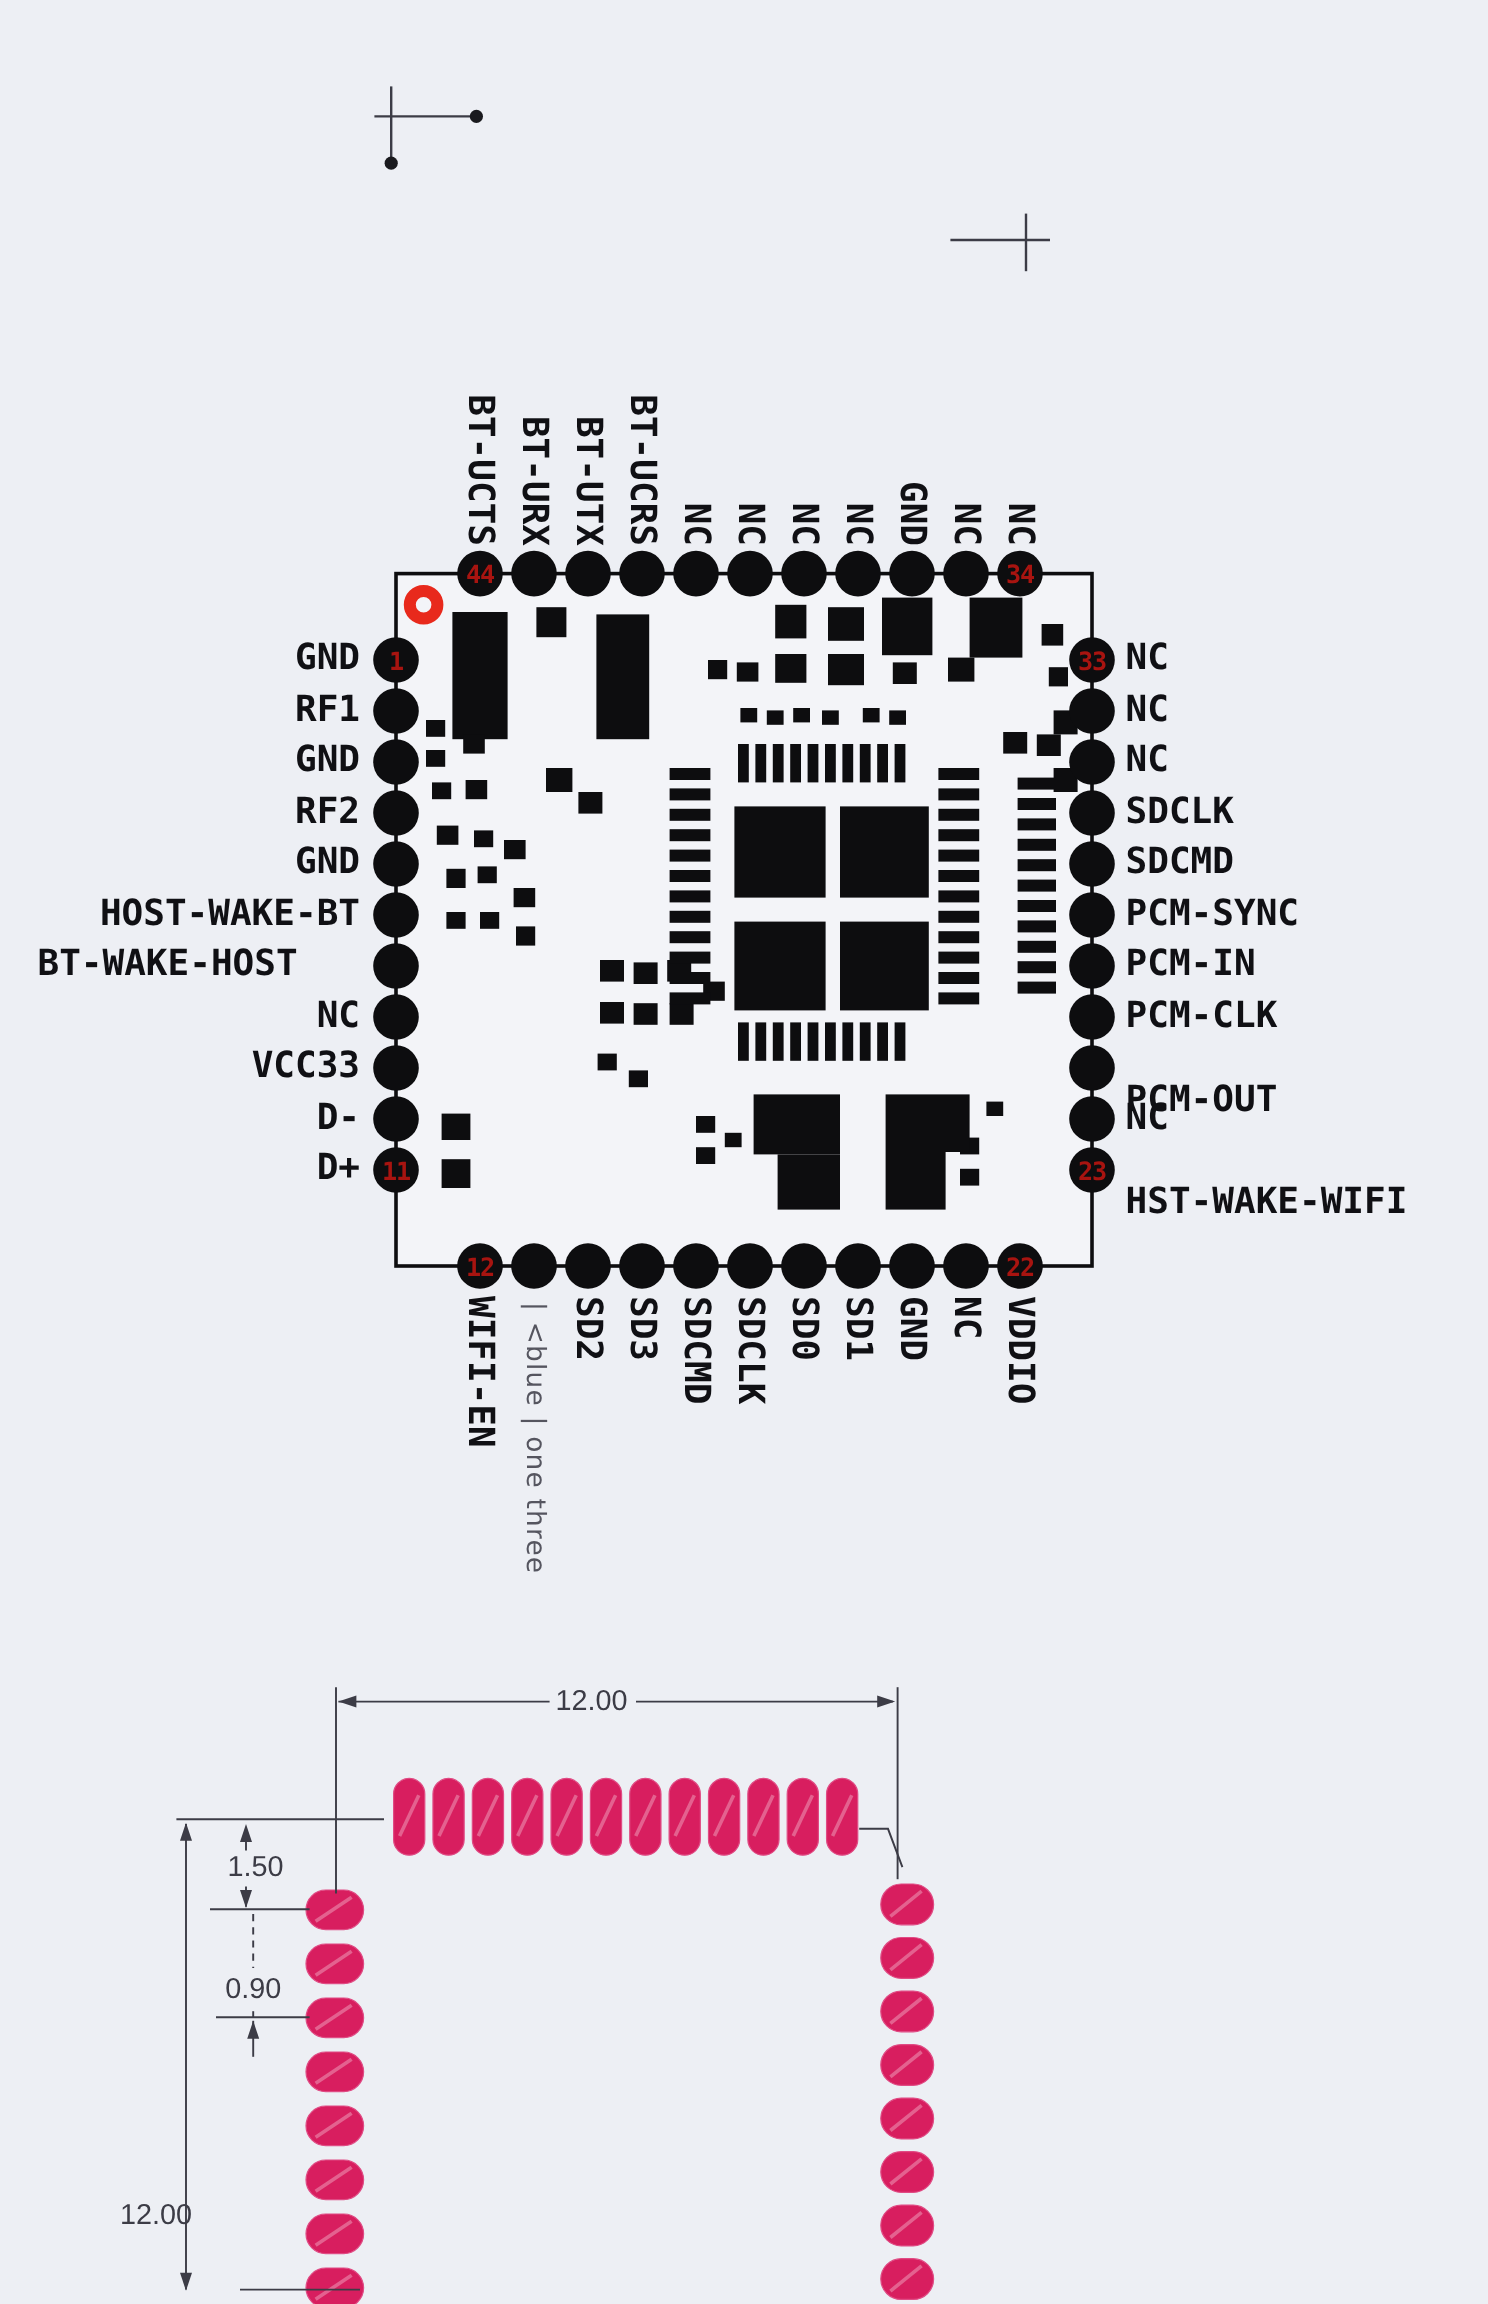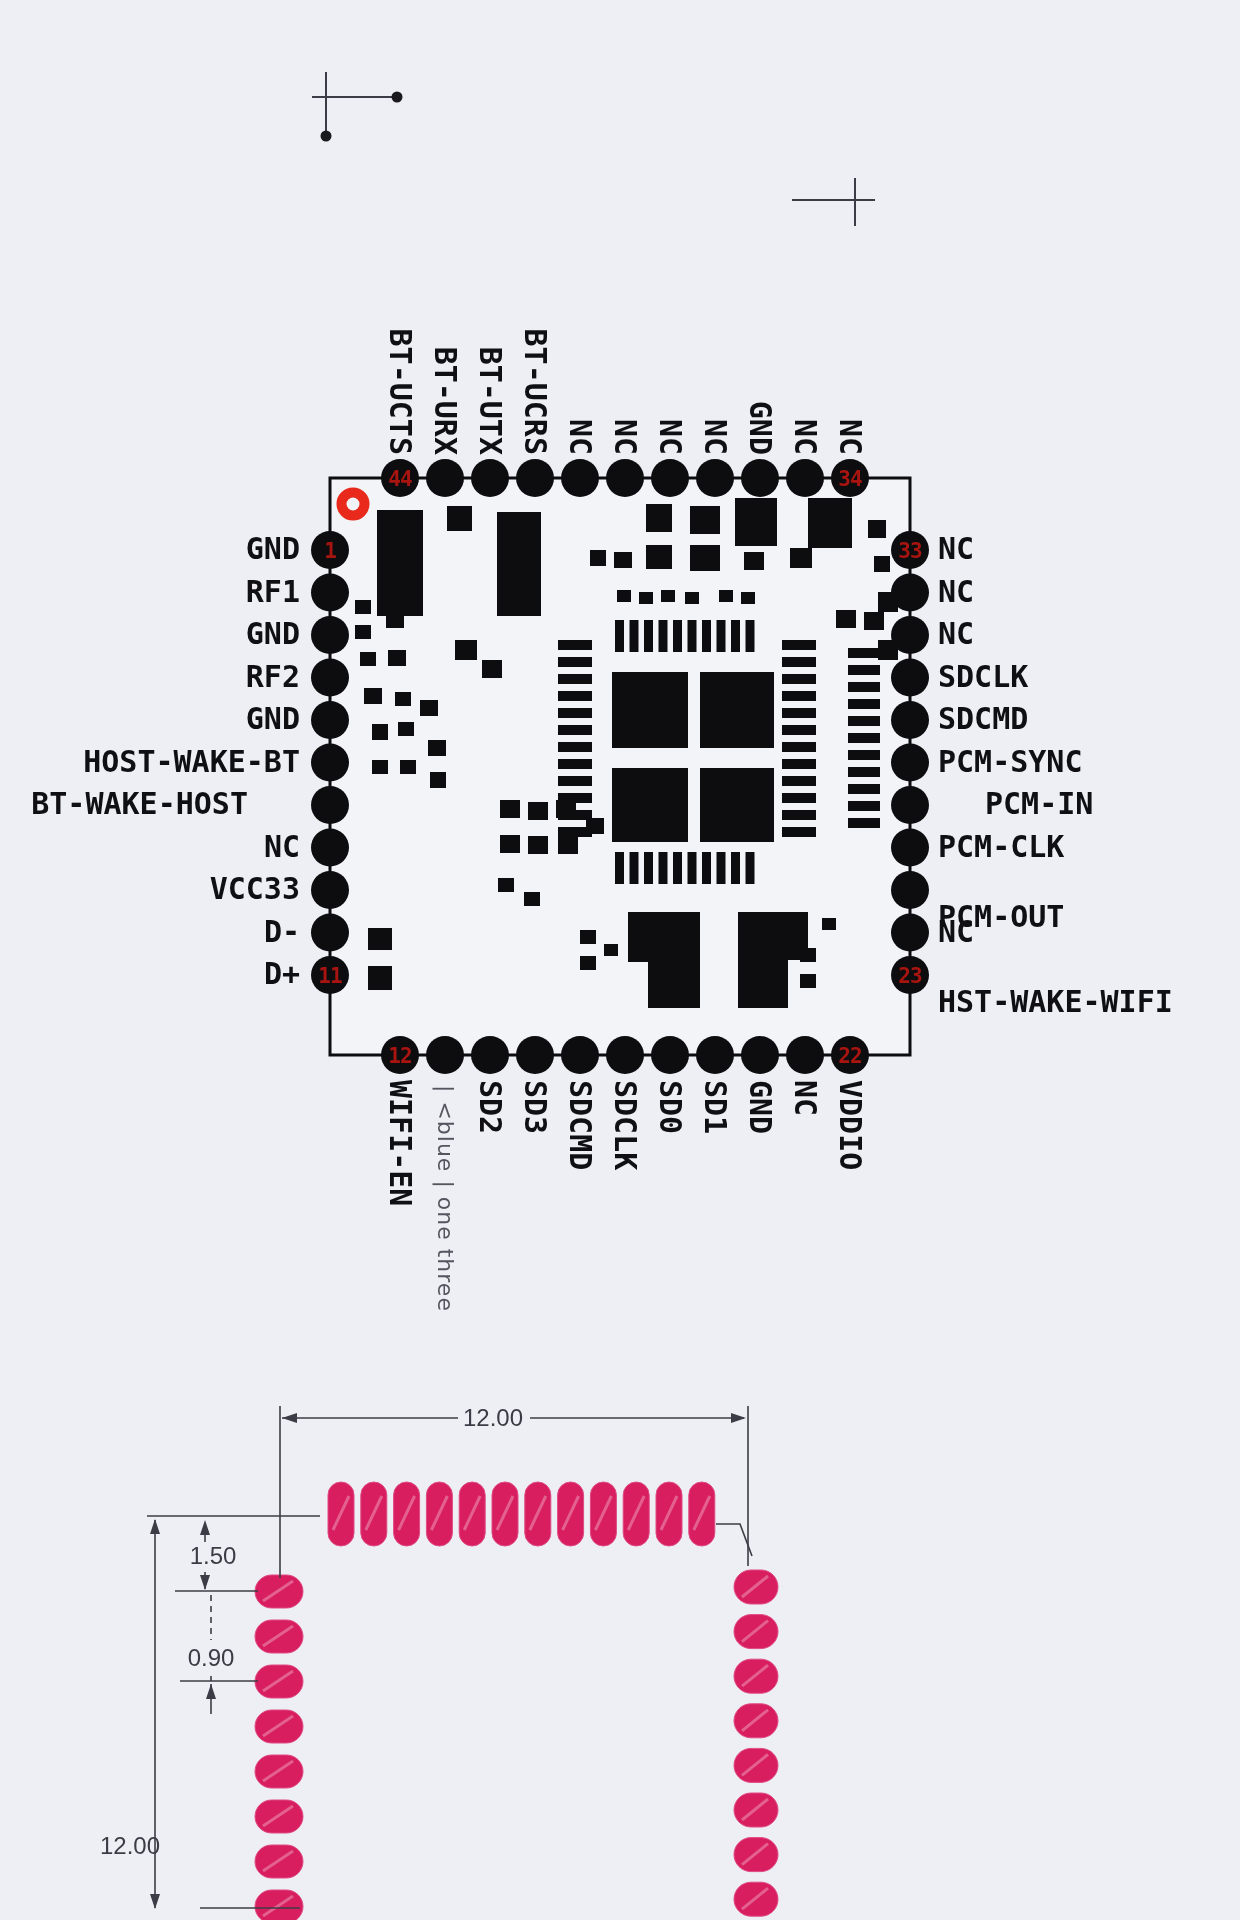--- a/index.html
+++ b/index.html
@@ -296,21 +296,21 @@
       <div class="hlabel lt" style="right:940px;top:847.5px;transform:translateY(-54%);">NC</div>
       <div class="hlabel lt" style="right:940px;top:890px;transform:translateY(-54%);">VCC33</div>
       <div class="hlabel lt" style="right:940px;top:932.5px;transform:translateY(-54%);">D-</div>
       <div class="hlabel lt" style="right:940px;top:975px;transform:translateY(-54%);">D+</div>
       <div class="hlabel rt" style="left:938px;top:550px;transform:translateY(-54%);">NC</div>
       <div class="hlabel rt" style="left:938px;top:592.5px;transform:translateY(-54%);">NC</div>
       <div class="hlabel rt" style="left:938px;top:635px;transform:translateY(-54%);">NC</div>
       <div class="hlabel rt" style="left:938px;top:677.5px;transform:translateY(-54%);">SDCLK</div>
       <div class="hlabel rt" style="left:938px;top:720px;transform:translateY(-54%);">SDCMD</div>
       <div class="hlabel rt" style="left:938px;top:762.5px;transform:translateY(-54%);">PCM-SYNC</div>
-      <div class="hlabel rt" style="left:938px;top:805px;transform:translateY(-54%);margin-left:47px;">PCM-IN</div>
+      <div class="hlabel rt" style="left:938px;top:805px;transform:translateY(-54%);">PCM-IN</div>
       <div class="hlabel rt" style="left:938px;top:847.5px;transform:translateY(-54%);">PCM-CLK</div>
       <div class="hlabel rt" style="left:938px;top:918px;transform:translateY(-54%);">PCM-OUT</div>
       <div class="hlabel rt" style="left:938px;top:932.5px;transform:translateY(-54%);">NC</div>
       <div class="hlabel rt" style="left:938px;top:975px;transform:translateY(-54%);margin-top:28px;">HST-WAKE-WIFI</div>
       <div class="vlabel" style="left:400px;top:455px;transform:translate(-50%,-100%);">BT-UCTS</div>
       <div class="vlabel" style="left:445px;top:455px;transform:translate(-50%,-100%);">BT-URX</div>
       <div class="vlabel" style="left:490px;top:455px;transform:translate(-50%,-100%);">BT-UTX</div>
       <div class="vlabel" style="left:535px;top:455px;transform:translate(-50%,-100%);">BT-UCRS</div>
       <div class="vlabel" style="left:580px;top:455px;transform:translate(-50%,-100%);">NC</div>
       <div class="vlabel" style="left:625px;top:455px;transform:translate(-50%,-100%);">NC</div>

